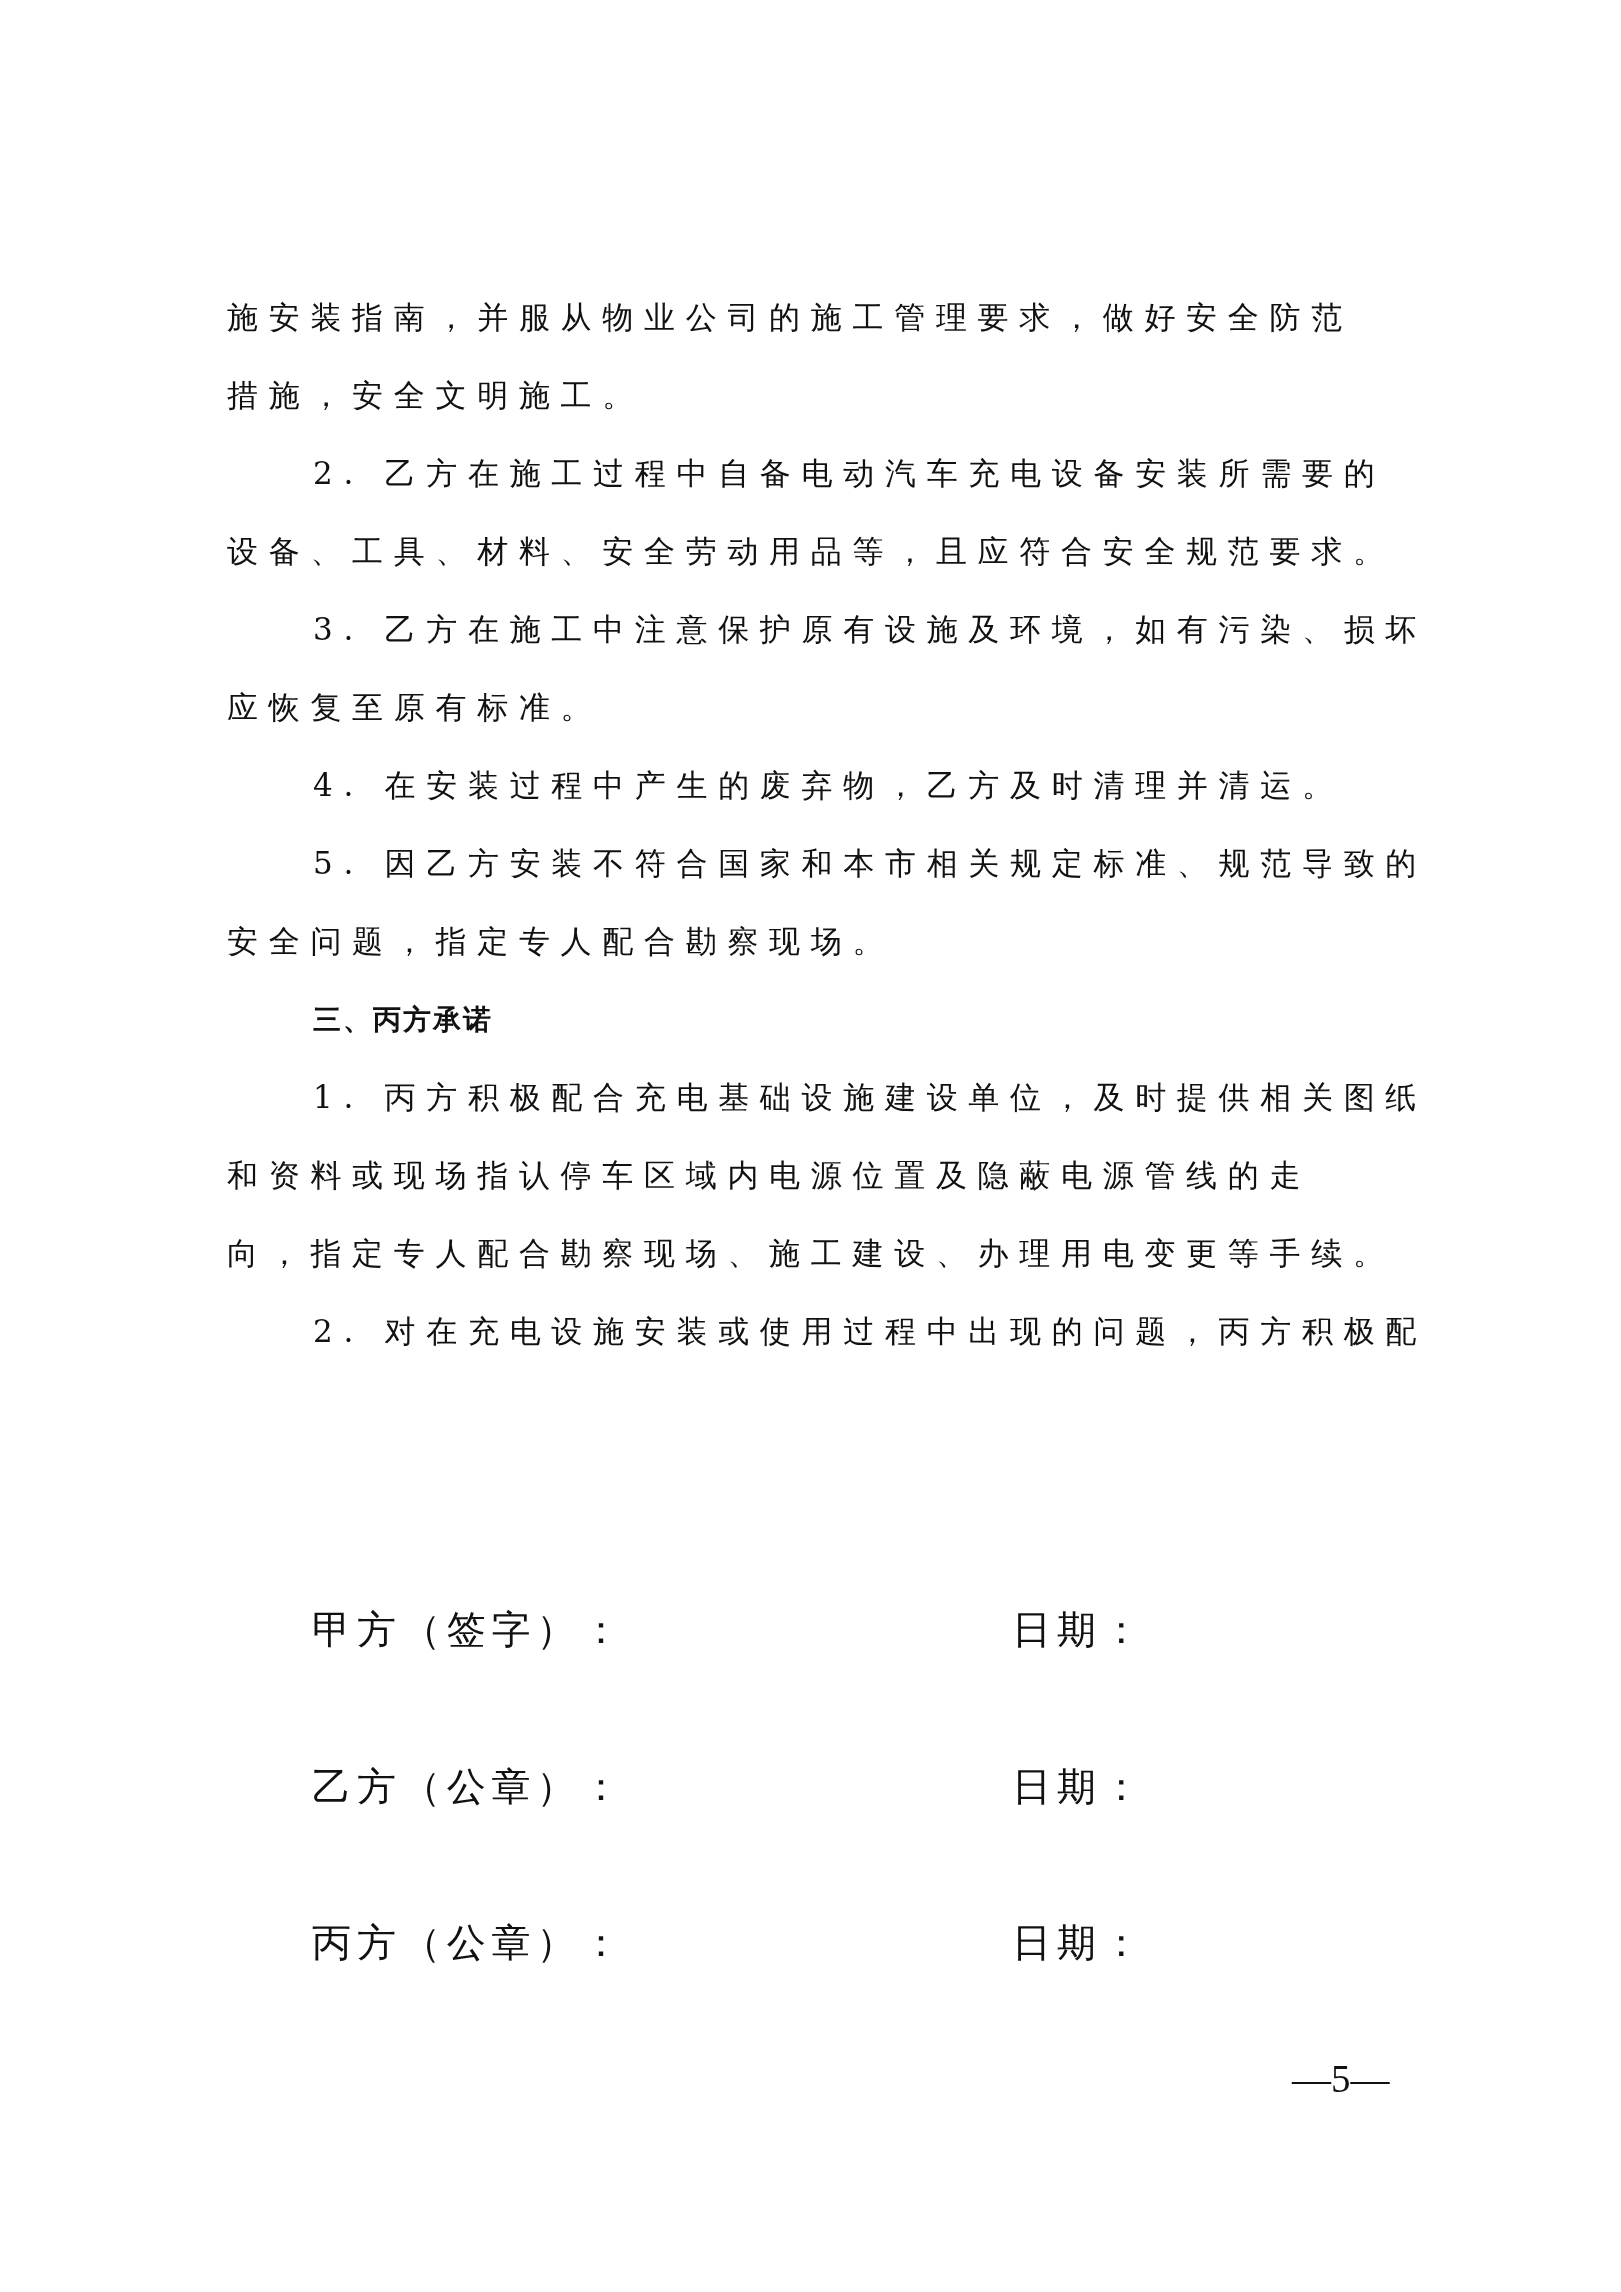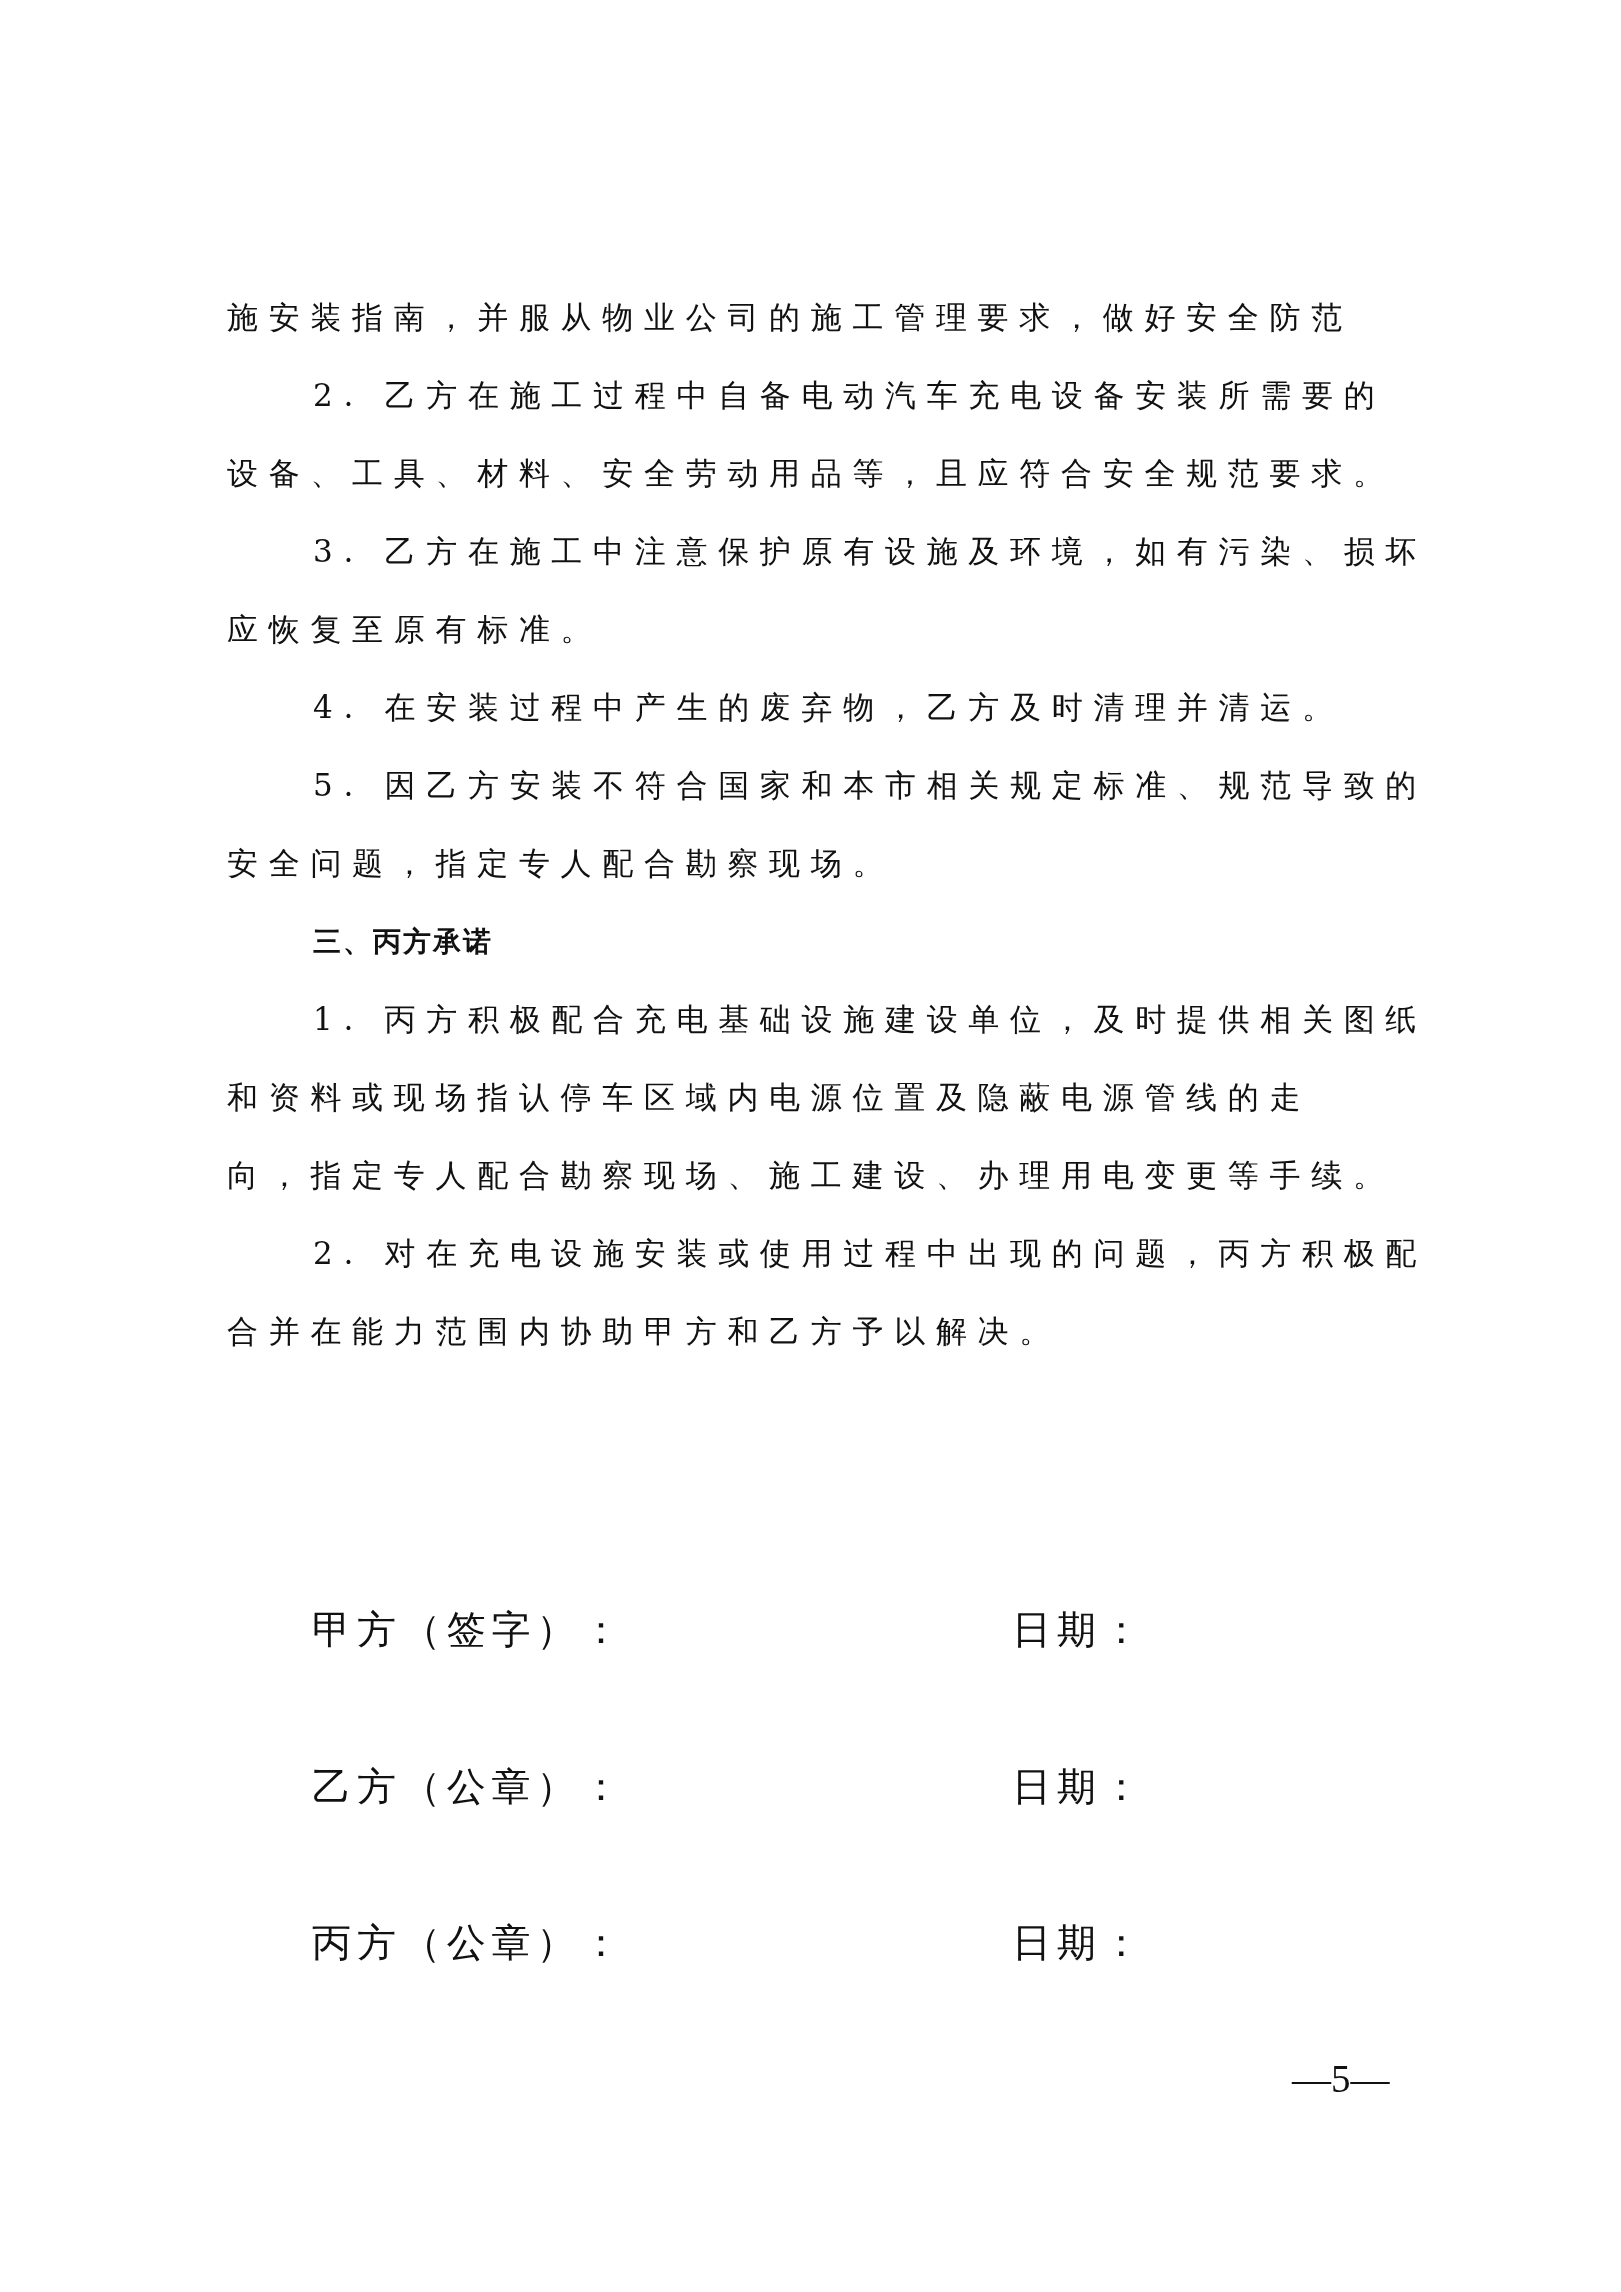--- a/index.html
+++ b/index.html
@@ -19,40 +19,40 @@
   .page-num { position: absolute; left: 1292px; top: 2056px; font-size: 39px; font-family: "Liberation Serif", serif;
               letter-spacing: 0; }
 </style>
 </head>
 <body>
 
 <div class="page">
   <div class="body-text">
 
     <div class="line">施安装指南，并服从物业公司的施工管理要求，做好安全防范</div>
+    <div class="line">措施，安全文明施工。</div>
 
     <div class="line indent">2. 乙方在施工过程中自备电动汽车充电设备安装所需要的</div>
     <div class="line">设备、工具、材料、安全劳动用品等，且应符合安全规范要求。</div>
 
     <div class="line indent">3. 乙方在施工中注意保护原有设施及环境，如有污染、损坏</div>
     <div class="line">应恢复至原有标准。</div>
 
     <div class="line indent">4. 在安装过程中产生的废弃物，乙方及时清理并清运。</div>
 
     <div class="line indent">5. 因乙方安装不符合国家和本市相关规定标准、规范导致的</div>
     <div class="line">安全问题，指定专人配合勘察现场。</div>
 
     <div class="heading">三、丙方承诺</div>
 
     <div class="line indent">1. 丙方积极配合充电基础设施建设单位，及时提供相关图纸</div>
     <div class="line">和资料或现场指认停车区域内电源位置及隐蔽电源管线的走</div>
     <div class="line">向，指定专人配合勘察现场、施工建设、办理用电变更等手续。</div>
 
     <div class="line indent">2. 对在充电设施安装或使用过程中出现的问题，丙方积极配</div>
-    <div class="line">合并在能力范围内协助甲方和乙方予以解决。</div>
   </div>
 
   <div class="sig-row" style="top:1595px;">
     <span class="sig-label">甲方（签字）：</span>
     <span class="sig-date">日期：</span>
   </div>
   <div class="sig-row" style="top:1752px;">
     <span class="sig-label">乙方（公章）：</span>
     <span class="sig-date">日期：</span>
   </div>

